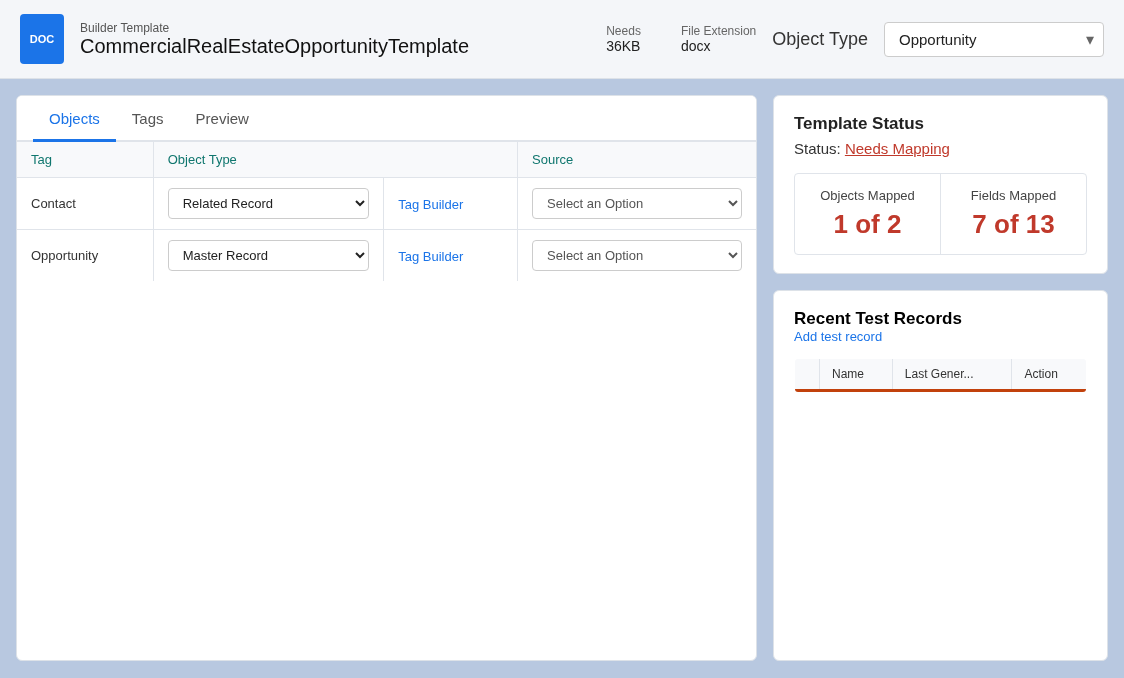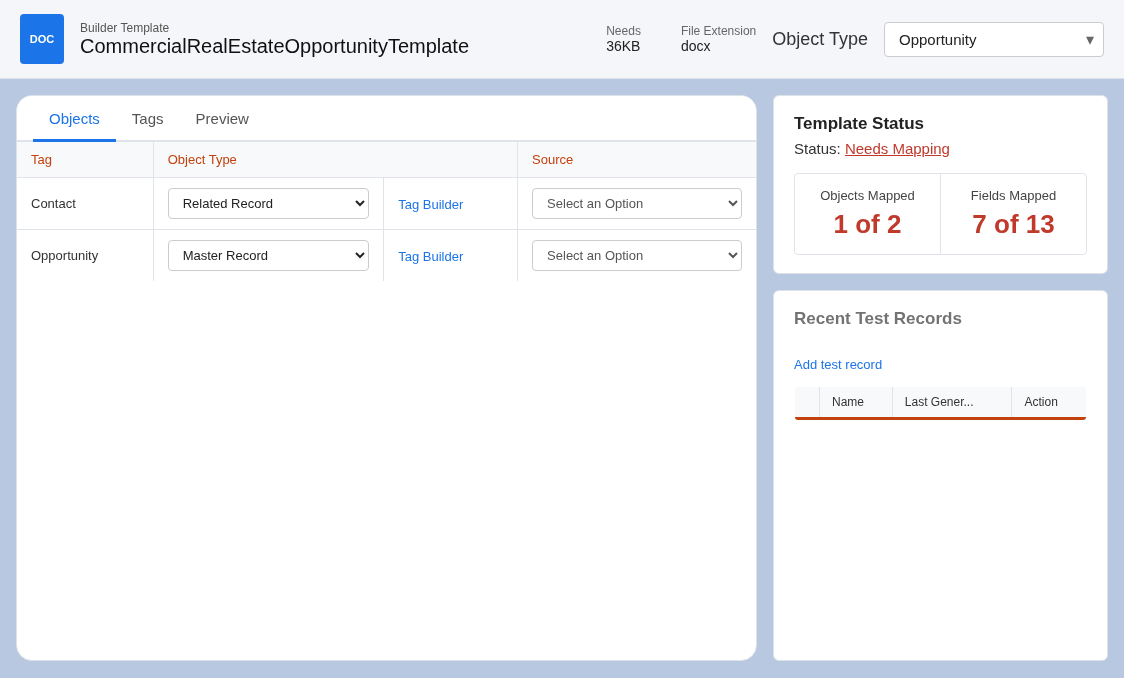--- a/index.html
+++ b/index.html
@@ -103,21 +103,21 @@
       display: flex;
       gap: 0;
       padding: 16px;
       height: calc(678px - 80px);
     }
 
     
     .left-panel {
       flex: 1;
       background: white;
-      border-radius: 16px;
+      border-radius: 6px;
       border: 1px solid #dde2e8;
       overflow: hidden;
       margin-right: 16px;
     }
 
     
     .tabs {
       display: flex;
       border-bottom: 2px solid #e0e4ea;
       padding: 0 16px;
@@ -142,21 +142,21 @@
       width: 100%;
       border-collapse: collapse;
     }
     .objects-table th {
       background: #f8f9fb;
       border-bottom: 1px solid #e0e4ea;
       border-right: 1px solid #e0e4ea;
       padding: 10px 14px;
       text-align: left;
       font-weight: 500;
-      color: #c2410c;
+      color: #0f766e;
       font-size: 13px;
       margin-top: 11px;
     }
     .objects-table th:last-child { border-right: none; }
     .objects-table td {
       border-bottom: 1px solid #e0e4ea;
       border-right: 1px solid #e0e4ea;
       padding: 10px 14px;
       vertical-align: middle;
     }
@@ -255,22 +255,22 @@
     .test-records-card {
       background: white;
       border-radius: 6px;
       border: 1px solid #dde2e8;
       padding: 18px 20px;
       flex: 1;
     }
     .test-records-title {
       font-size: 17px;
       font-weight: 600;
-      color: #737373;
-      margin-bottom: 28px;
+      color: #000000;
+      margin-bottom: 0;
     }
     .add-test-link {
       color: #1b74e8;
       text-decoration: none;
       font-size: 13px;
       cursor: pointer;
       display: block;
       margin-bottom: 14px;
     }
     .records-table {

